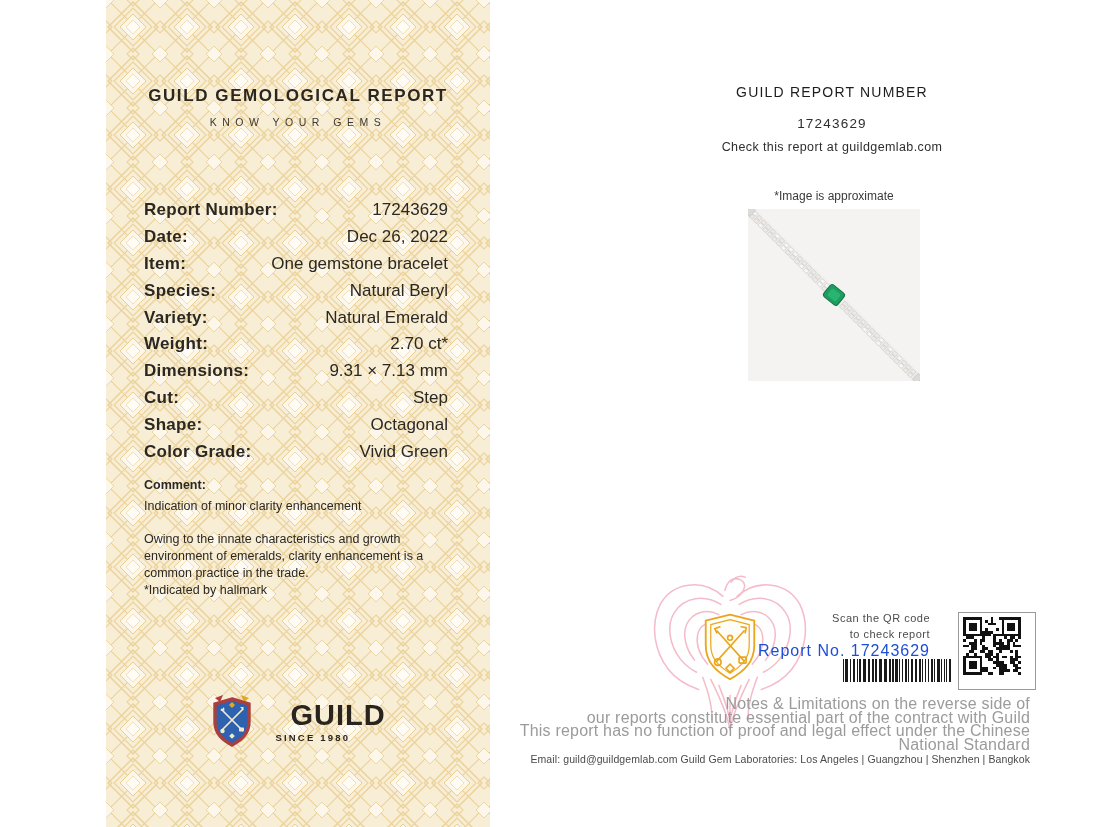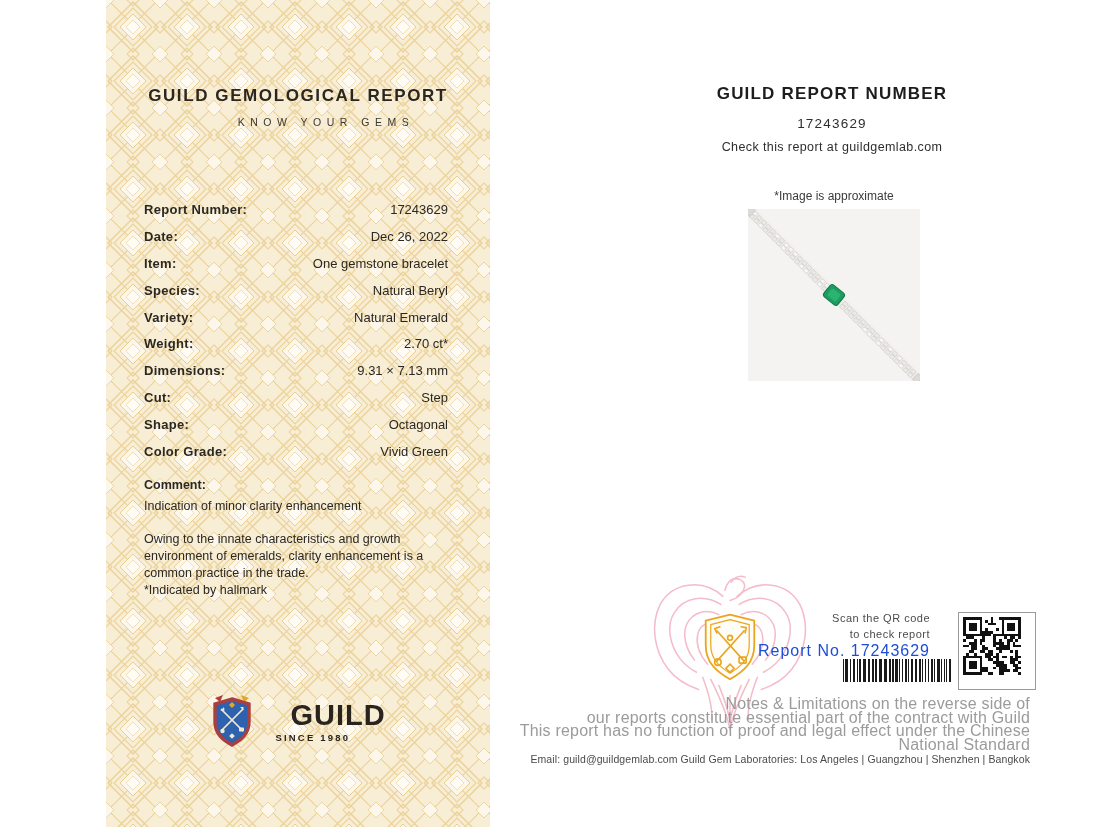--- a/index.html
+++ b/index.html
@@ -8,39 +8,39 @@
   .abs{position:absolute;}
 
   
   #left-panel{left:106px;top:0;width:384px;height:827px;overflow:hidden;}
   #pattern-svg{position:absolute;left:0;top:0;width:100%;height:100%;}
   .lp-content{position:absolute;left:0;top:0;width:100%;height:100%;}
 
   .lp-title{top:86px;left:0;width:100%;text-align:center;font-size:17px;font-weight:bold;
             letter-spacing:1.6px;color:#2a2620;}
   .lp-subtitle{top:116px;left:0;width:100%;text-align:center;font-size:10.5px;
-               letter-spacing:5.5px;color:#3c3933;padding-left:28px;}
+               letter-spacing:5.5px;color:#3c3933;}
 
   .fields{top:204px;left:38px;right:42px;}
   .frow{display:flex;justify-content:space-between;align-items:flex-end;margin-bottom:14.4px;
-        font-size:13px;line-height:12.5px;}
+        font-size:17px;line-height:12.5px;}
   .frow .lbl{font-weight:bold;letter-spacing:.3px;}
   .frow .val{text-align:right;}
 
   .comment-label{top:478px;left:38px;font-size:12.5px;font-weight:bold;}
   .comment-text{top:498px;left:38px;width:318px;font-size:12.5px;line-height:16px;}
   .note-block{top:531px;left:38px;width:308px;font-size:12.5px;line-height:17px;}
 
   .logo-block{top:694px;left:0;width:100%;display:flex;justify-content:center;align-items:center;gap:11px;}
   .logo-text{display:flex;flex-direction:column;}
   .logo-name{font-size:29px;font-weight:bold;letter-spacing:1px;color:#2a241e;line-height:29px;margin-left:25px;}
   .logo-tagline{font-size:9.5px;font-weight:bold;letter-spacing:2.2px;color:#2a241e;margin-top:2px;padding-left:2px;margin-left:8px;}
 
   
-  .rp-title{left:640px;top:84px;width:384px;text-align:center;font-size:17px;font-weight:bold;
+  .rp-title{left:640px;top:84px;width:384px;text-align:center;font-size:14px;font-weight:normal;
             letter-spacing:1.2px;color:#1d1d1d;}
   .rp-number{left:640px;top:116px;width:384px;text-align:center;font-size:13.5px;letter-spacing:1.2px;color:#2e2e2e;}
   .rp-check{left:640px;top:140px;width:384px;text-align:center;font-size:12.5px;letter-spacing:.4px;color:#2e2e2e;}
 
   .image-note{left:748px;top:189px;width:172px;text-align:center;font-size:12px;color:#3a3a3a;}
   #photo{left:748px;top:209px;width:172px;height:172px;background:#f4f3f1;}
 
   #eagle{left:644px;top:566px;width:172px;height:170px;}
 
   .scan-block{left:730px;top:611px;width:200px;text-align:right;color:#4c4c4c;}

